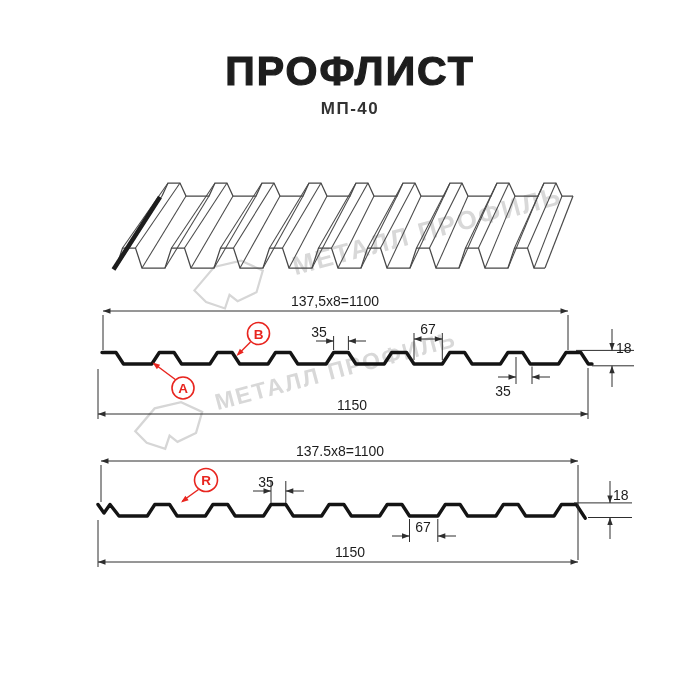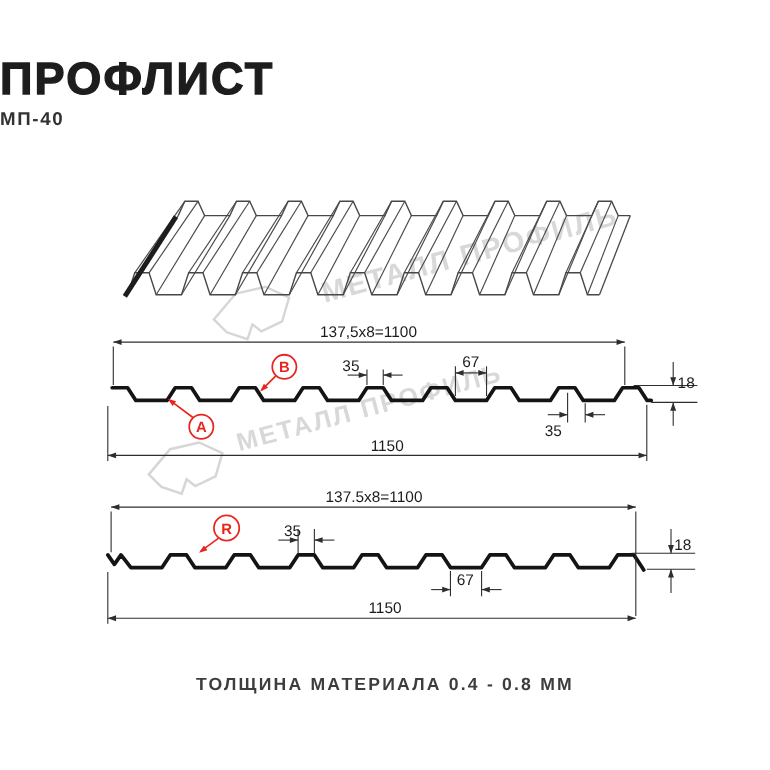--- a/index.html
+++ b/index.html
@@ -1,18 +1,18 @@
 <!DOCTYPE html>
 <html><head>
 <meta charset="utf-8">
 <style>
   html,body{margin:0;padding:0;background:#fff;}
   .page{position:relative;width:700px;height:700px;background:#ffffff;overflow:hidden;
         font-family:"Liberation Sans",sans-serif;}
-  .hdr{position:absolute;left:0;width:700px;text-align:left;color:#1d1d1d;z-index:3;}
+  .hdr{position:absolute;left:0;width:700px;text-align:center;color:#1d1d1d;z-index:3;}
   .title{top:48px;font-size:41px;font-weight:bold;letter-spacing:2px;-webkit-text-stroke:1.2px #1d1d1d;}
   .subtitle{top:99px;font-size:17px;font-weight:bold;letter-spacing:1.5px;color:#323232;}
   .footer{position:absolute;top:614px;left:0;width:700px;text-align:center;
           font-size:16px;font-weight:bold;letter-spacing:2px;color:#3d3d3d;z-index:3;}
   .wm{position:absolute;z-index:1;color:#d8d8d8;font-weight:bold;white-space:nowrap;
       transform-origin:left top;transform:rotate(-15deg);letter-spacing:2px;}
   #wm1{left:289px;top:252px;font-size:26px;}
   #wm2{left:212px;top:390px;font-size:23px;}
   .wmlogo{position:absolute;z-index:1;}
   #drawing{position:absolute;left:0;top:0;z-index:2;}
@@ -30,21 +30,20 @@
     <path d="M6,36 L28,10 L58,3 L82,14 L75,38 L54,48 L45,41 L40,56 L19,49 Z" fill="none" stroke="#d6d6d6" stroke-width="2.4"></path>
   </svg>
   <div class="wm" id="wm1">МЕТАЛЛ ПРОФИЛЬ</div>
   <svg class="wmlogo" style="left:130px;top:398px" width="88" height="56" viewBox="0 0 100 60">
     <path d="M6,36 L28,10 L58,3 L82,14 L75,38 L54,48 L45,41 L40,56 L19,49 Z" fill="none" stroke="#d6d6d6" stroke-width="2.6"></path>
   </svg>
   <div class="wm" id="wm2">МЕТАЛЛ ПРОФИЛЬ</div>
 
   <div class="hdr title">ПРОФЛИСТ</div>
   <div class="hdr subtitle">МП-40</div>
-  <div class="footer">ТОЛЩИНА МАТЕРИАЛА 0.4 - 0.8 ММ</div>
 
   <svg id="drawing" width="700" height="700" viewBox="0 0 700 700">
 
     <g id="g3d">
         <path d="M116,268 L122.5,248 H135.5 L142,268 H165 L171.5,248 H184.5 L191,268 H214 L220.5,248 H233.5 L240,268 H263 L269.5,248 H282.5 L289,268 H312 L318.5,248 H331.5 L338,268 H361 L367.5,248 H380.5 L387,268 H410 L416.5,248 H429.5 L436,268 H459 L465.5,248 H478.5 L485,268 H508 L514.5,248 H527.5 L534,268 H545" fill="none" stroke="#474747" stroke-width="1.25"></path>
         <path d="M162,196 L168,183 H180 L186,196 H209 L215,183 H227 L233,196 H256 L262,183 H274 L280,196 H303 L309,183 H321 L327,196 H350 L356,183 H368 L374,196 H397 L403,183 H415 L421,196 H444 L450,183 H462 L468,196 H491 L497,183 H509 L515,196 H538 L544,183 H556 L562,196 H573" fill="none" stroke="#474747" stroke-width="1.25"></path>
         <line x1="116" y1="268" x2="162" y2="196" stroke="#4a4a4a" stroke-width="1.05"></line>
         <line x1="122.5" y1="248" x2="168" y2="183" stroke="#4a4a4a" stroke-width="1.05"></line>
         <line x1="135.5" y1="248" x2="180" y2="183" stroke="#4a4a4a" stroke-width="1.05"></line>
         <line x1="142" y1="268" x2="186" y2="196" stroke="#4a4a4a" stroke-width="1.05"></line>

